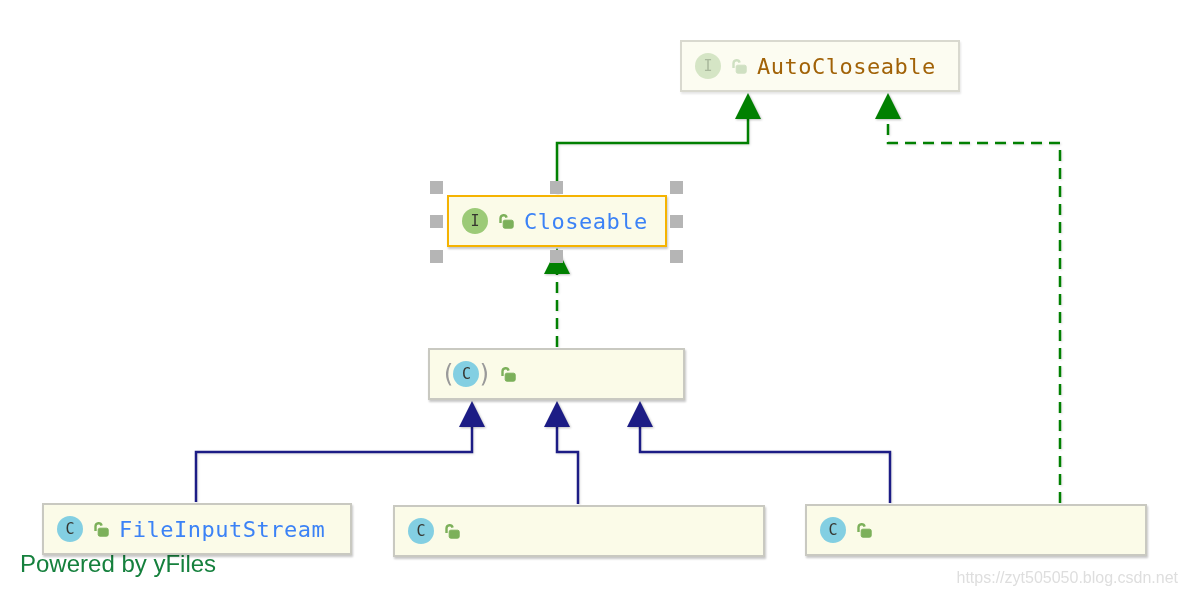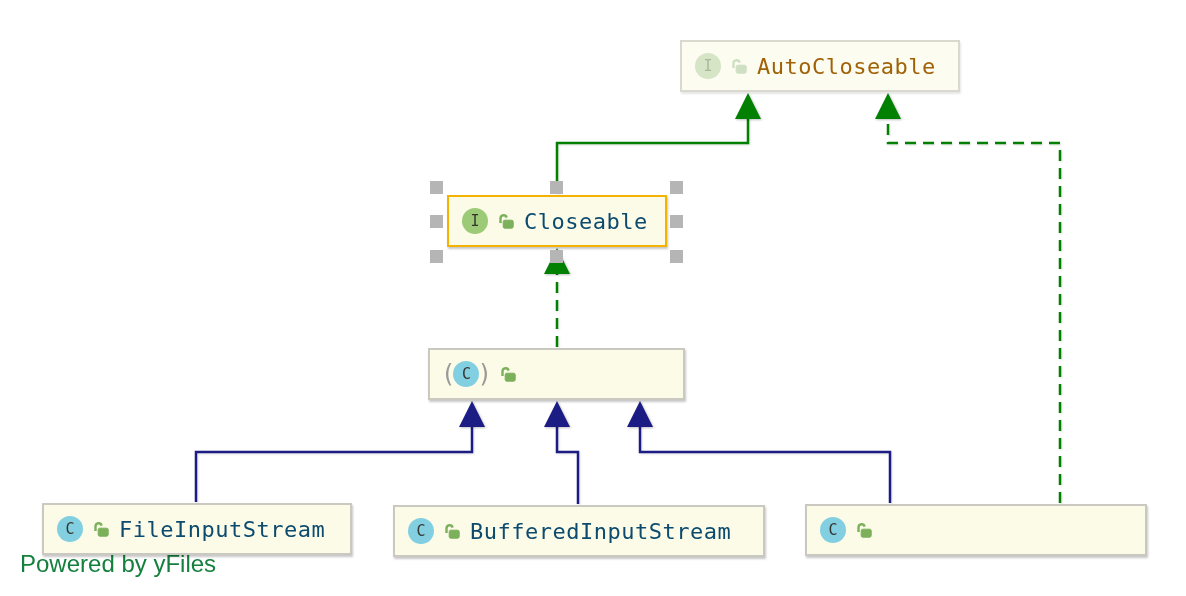--- a/index.html
+++ b/index.html
@@ -13,21 +13,21 @@
 
   .node{
     position:absolute;z-index:2;height:52px;box-sizing:border-box;
     background:#FBFBE8;border:2px solid #C9C9C1;
     box-shadow:1px 2px 2px rgba(0,0,0,.22);
     display:flex;align-items:center;gap:9px;padding-left:13px;
     white-space:nowrap;
   }
   .node.selected{border:2px solid #F5B301;}
   .node .label{
-    font-size:22px;color:#0c4a6e;letter-spacing:.5px;
+    font-size:22px;color:#3b82f6;letter-spacing:.5px;
     font-family:"DejaVu Sans Mono",monospace;
   }
   .badge{
     width:26px;height:26px;border-radius:50%;flex:0 0 auto;
     display:flex;align-items:center;justify-content:center;
     font-size:15px;color:#35352f;font-family:"DejaVu Sans Mono",monospace;
   }
   .badge.iface{background:#9CCA77;}
   .badge.cls{background:#83CFE2;}
   .icon-wrap{display:flex;align-items:center;flex:0 0 auto;}
@@ -141,26 +141,26 @@
     </svg>
     <span class="label">FileInputStream</span>
   </div>
 
   <div class="node" style="left:393px;top:505px;width:372px;">
     <span class="badge cls">C</span>
     <svg class="lock" width="18" height="18" viewBox="0 0 18 18">
       <path d="M3.5,11 V6.2 A3.1,3.1 0 0 1 9.6,5.6" fill="none" stroke="#7CB05A" stroke-width="2.4"></path>
       <rect x="6.2" y="8.2" width="10" height="8" rx="1.6" fill="#7CB05A" stroke="#7CB05A"></rect>
     </svg>
-    <span class="label">BufferedInputStream</span>
   </div>
 
   <div class="node" style="left:805px;top:504px;width:342px;">
     <span class="badge cls">C</span>
     <svg class="lock" width="18" height="18" viewBox="0 0 18 18">
       <path d="M3.5,11 V6.2 A3.1,3.1 0 0 1 9.6,5.6" fill="none" stroke="#7CB05A" stroke-width="2.4"></path>
       <rect x="6.2" y="8.2" width="10" height="8" rx="1.6" fill="#7CB05A" stroke="#7CB05A"></rect>
     </svg>
   </div>
 
   <div class="powered">Powered by yFiles</div>
+  <div class="watermark">https://zyt505050.blog.csdn.net</div>
 
 </div>
 
 </body></html>

